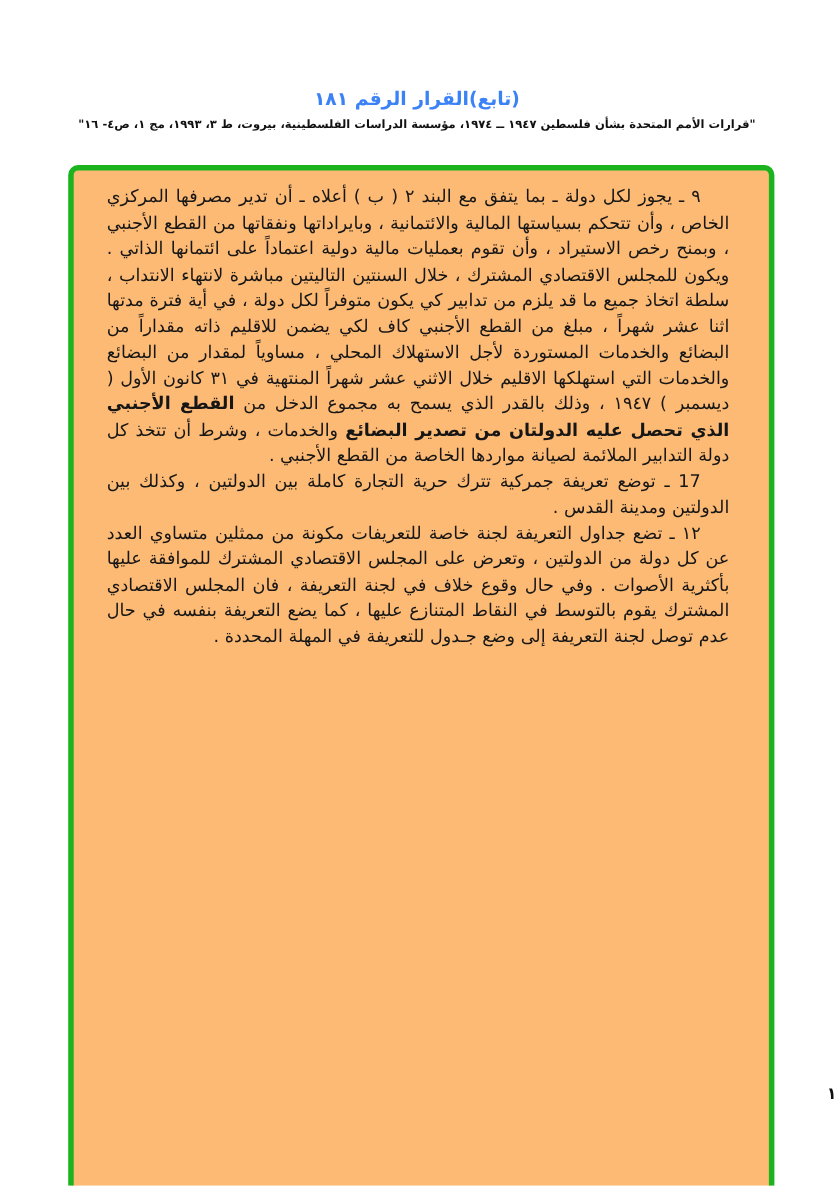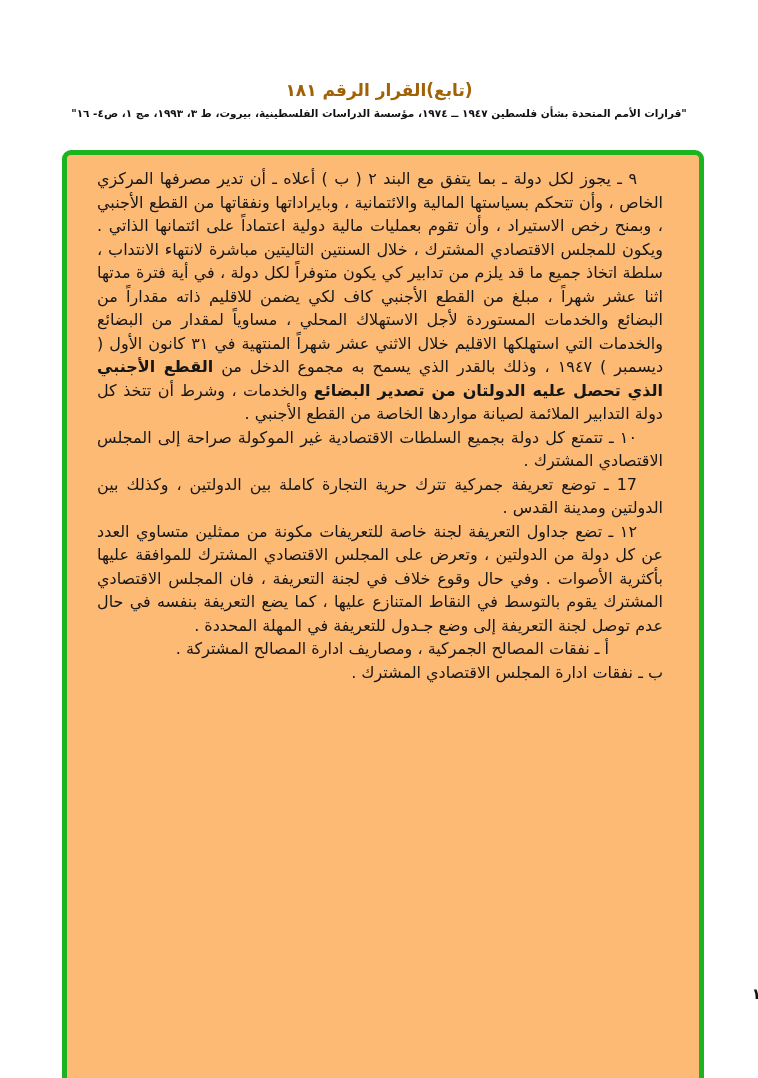--- a/index.html
+++ b/index.html
@@ -17,21 +17,21 @@
     top: 80px;
     left: 0;
     width: 100%;
     text-align: center;
     direction: rtl;
   }
   .doc-title {
     font-size: 17px;
     font-weight: bold;
     letter-spacing: 0;
-    color: #a16207;
+    color: #3b82f6;
   }
   .doc-source {
     margin-top: 7px;
     font-size: 10.5px;
     font-weight: bold;
     color: #111111;
     white-space: nowrap;
   }
   .frame {
     position: absolute;
@@ -81,23 +81,20 @@
 <div class="page">
 
   <div class="header">
     <div class="doc-title">(تابع)القرار الرقم ١٨١</div>
     <div class="doc-source">"قرارات الأمم المتحدة بشأن فلسطين ١٩٤٧ ــ ١٩٧٤، مؤسسة الدراسات الفلسطينية، بيروت، ط ٣، ١٩٩٣، مج ١، ص٤- ١٦"</div>
   </div>
 
   <div class="frame" style="border-color: rgb(27, 180, 30);">
     <div class="doc-body">
         <p class="numbered"><span>٩ ـ يجوز لكل دولة ـ بما يتفق مع البند ٢ ( ب ) أعلاه ـ أن تدير مصرفها المركزي الخاص ، وأن تتحكم بسياستها المالية والائتمانية ، وبايراداتها ونفقاتها من القطع الأجنبي ، وبمنح رخص الاستيراد ، وأن تقوم بعمليات مالية دولية اعتماداً على ائتمانها الذاتي . ويكون للمجلس الاقتصادي المشترك ، خلال السنتين التاليتين مباشرة لانتهاء الانتداب ، سلطة اتخاذ جميع ما قد يلزم من تدابير كي يكون متوفراً لكل دولة ، في أية فترة مدتها اثنا عشر شهراً ، مبلغ من القطع الأجنبي كاف لكي يضمن للاقليم ذاته مقداراً من البضائع والخدمات المستوردة لأجل الاستهلاك المحلي ، مساوياً لمقدار من البضائع والخدمات التي استهلكها الاقليم خلال الاثني عشر شهراً المنتهية في ٣١ كانون الأول ( ديسمبر ) ١٩٤٧ ، وذلك بالقدر الذي يسمح به مجموع الدخل من </span><span class="bold">القطع الأجنبي الذي تحصل عليه الدولتان من تصدير البضائع</span><span> والخدمات ، وشرط أن تتخذ كل دولة التدابير الملائمة لصيانة مواردها الخاصة من القطع الأجنبي .</span></p>
-        <p class="numbered"><span>١٠ ـ تتمتع كل دولة بجميع السلطات الاقتصادية غير الموكولة صراحة إلى المجلس الاقتصادي المشترك .</span></p>
         <p class="numbered"><span>17 ـ توضع تعريفة جمركية تترك حرية التجارة كاملة بين الدولتين ، وكذلك بين الدولتين ومدينة القدس .</span></p>
         <p class="numbered"><span>١٢ ـ تضع جداول التعريفة لجنة خاصة للتعريفات مكونة من ممثلين متساوي العدد عن كل دولة من الدولتين ، وتعرض على المجلس الاقتصادي المشترك للموافقة عليها بأكثرية الأصوات . وفي حال وقوع خلاف في لجنة التعريفة ، فان المجلس الاقتصادي المشترك يقوم بالتوسط في النقاط المتنازع عليها ، كما يضع التعريفة بنفسه في حال عدم توصل لجنة التعريفة إلى وضع جـدول للتعريفة في المهلة المحددة .</span></p>
-        <p class="item-a"><span>أ ـ نفقات المصالح الجمركية ، ومصاريف ادارة المصالح المشتركة .</span></p>
-        <p class="item-b"><span>ب ـ نفقات ادارة المجلس الاقتصادي المشترك .</span></p>
       </div>
   </div>
 
   <div class="page-number">١٣</div>
 
 </div>
 
 </body></html>

